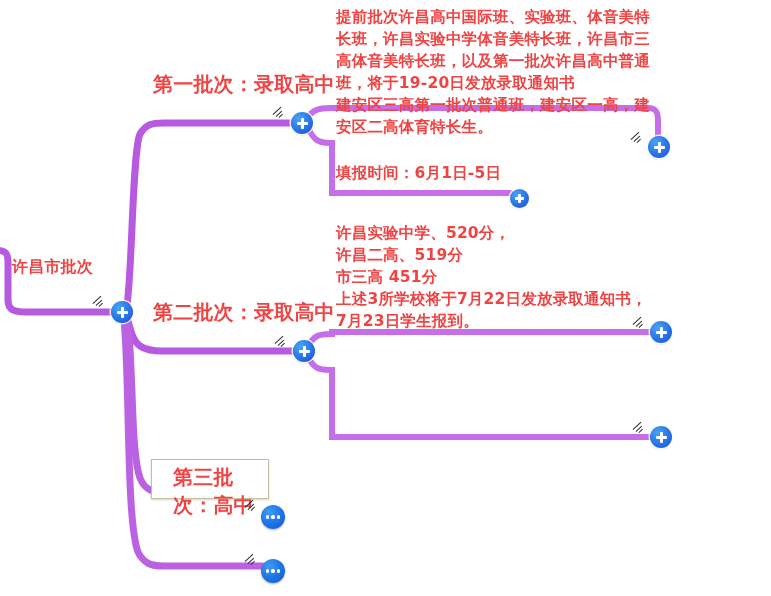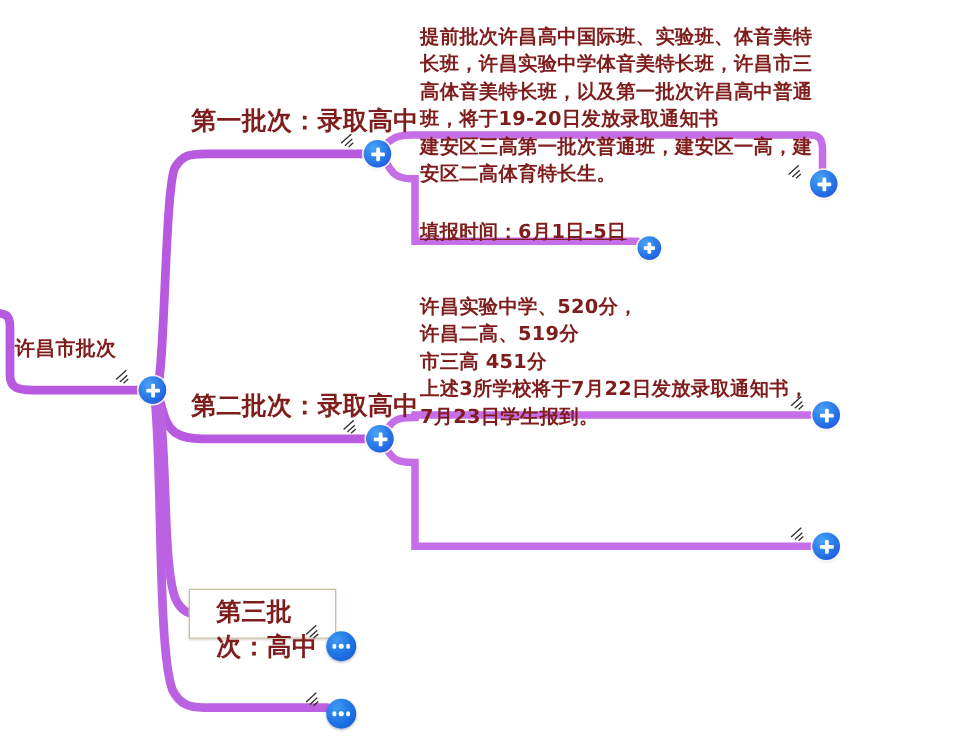--- a/index.html
+++ b/index.html
@@ -23,26 +23,25 @@
     left: 0;
     top: 0;
     width: 771px;
     height: 596px;
     pointer-events: none;
   }
 
   
   .node {
     position: absolute;
-    color: #7f1d1d;
+    color: #ef4444;
     font-weight: bold;
     line-height: 1.42;
     white-space: pre-line;
     letter-spacing: 0.2px;
-    margin-top: 12px;
   }
   .node.root {
     font-size: 16px;
   }
   .node.branch {
     font-size: 20px;
   }
   .node.leaf {
     font-size: 15.5px;
     font-weight: bold;
@@ -178,21 +177,21 @@
 
   <div class="node leaf" style="left:336px; top:6px; width:322px;">提前批次许昌高中国际班、实验班、体音美特长班，许昌实验中学体音美特长班，许昌市三高体音美特长班，以及第一批次许昌高中普通班，将于19-20日发放录取通知书
 建安区三高第一批次普通班，建安区一高，建安区二高体育特长生。</div>
   <div class="map-btn btn-plus" style="left:648px; top:136px;"></div>
   <div class="hatch" style="left:630px; top:130px;">
       <i></i>
       <i></i>
       <i></i>
     </div>
 
-  <div class="node leaf" style="left:336px; top:162px; width:250px;text-decoration:underline;">填报时间：6月1日-5日</div>
+  <div class="node leaf" style="left:336px; top:162px; width:250px;">填报时间：6月1日-5日</div>
   <div class="map-btn btn-plus small" style="left:510px; top:189px;"></div>
 
   <div class="node branch" style="left:153px; top:298px;">第二批次：录取高中</div>
   <div class="map-btn btn-plus" style="left:293px; top:340px;"></div>
   <div class="hatch" style="left:274px; top:334px;">
       <i></i>
       <i></i>
       <i></i>
     </div>
 

